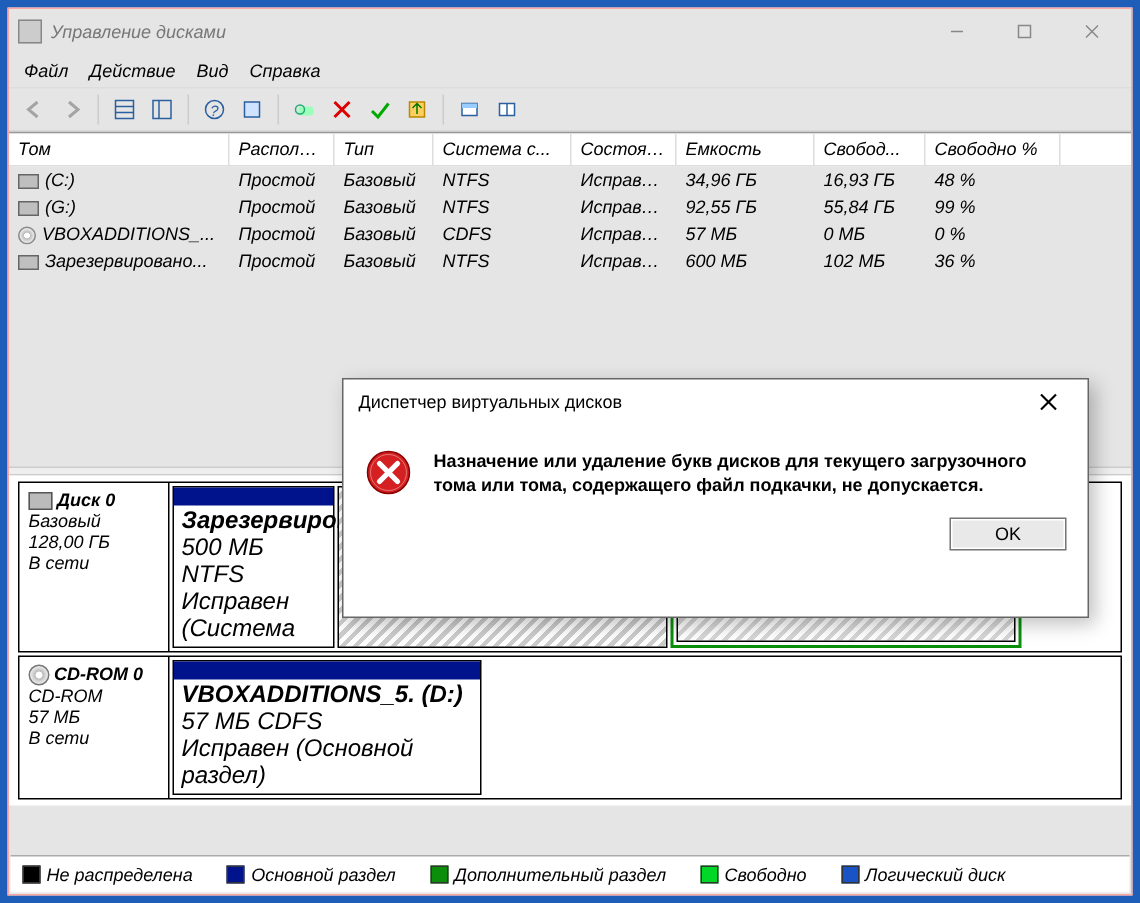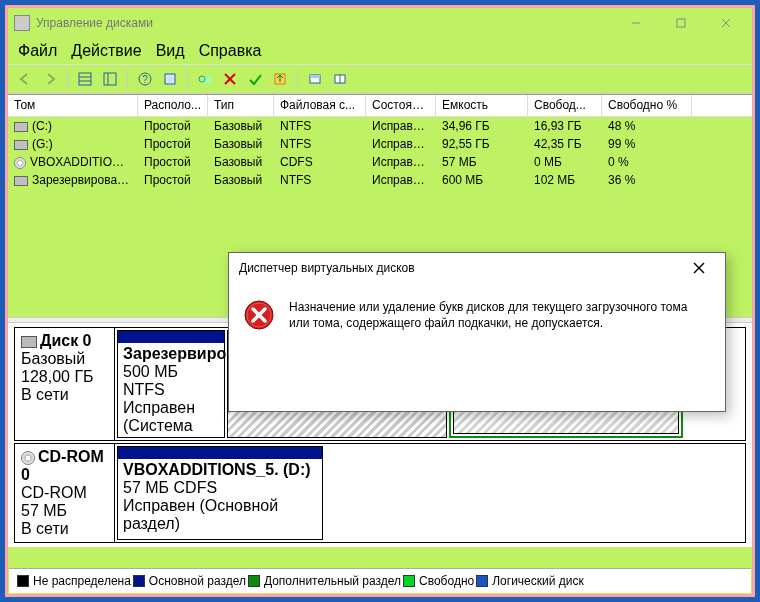--- a/index.html
+++ b/index.html
@@ -10,43 +10,44 @@
     background: #1e5eb8;
     width: 760px;
     height: 602px;
     overflow: hidden;
     position: relative;
   }
   .outer-border {
     position: absolute;
     top: 5px; left: 5px;
     width: 750px; height: 592px;
-    background: #bef264;
-    border: 3px solid #fca5a5;
+    background: #e5e5e5;
+    border: 1px solid #fca5a5;
+    font-style: italic;
   }
   .titlebar {
     height: 30px;
     display: flex;
     align-items: center;
     padding: 0 4px 0 6px;
   }
   .titlebar .title-text { flex: 1; color: #777; font-size: 12px; }
   .titlebar .win-btn {
     width: 45px; height: 28px;
     display: flex; align-items: center; justify-content: center;
     color: #888;
   }
   .app-icon {
     width: 16px; height: 16px; margin-right: 6px;
     background: #ccc; border: 1px solid #888;
   }
   .menubar {
     display: flex; gap: 14px;
     padding: 4px 10px;
-    font-size: 16px;
+    font-size: 12px;
   }
   .menubar span { cursor: default; }
   .toolbar {
     display: flex; align-items: center;
     padding: 3px 6px;
     border-top: 1px solid #ddd;
     border-bottom: 1px solid #ccc;
     gap: 3px;
   }
   .tb-sep { width:1px; height:20px; background:#ccc; margin: 0 3px; }
@@ -60,21 +61,21 @@
   .grid-header {
     display: flex; height: 22px;
     background: #fff;
     border-bottom: 1px solid #ddd;
   }
   .gh {
     border-right: 1px solid #ddd;
     padding: 3px 6px;
     overflow: hidden; white-space: nowrap; text-overflow: ellipsis;
   }
-  .c0{width:130px} .c1{width:70px} .c2{width:66px} .c3{width:92px}
+  .c0{width:147px} .c1{width:70px} .c2{width:66px} .c3{width:92px}
   .c4{width:70px} .c5{width:92px} .c6{width:74px} .c7{width:90px}
   .grid-body { height:200px; }
   .gr { display:flex; height:18px; align-items:center; }
   .gc {
     padding: 0 6px;
     overflow:hidden; white-space:nowrap; text-overflow: ellipsis;
     font-size: 12px;
   }
   .vol-icon {
     width:14px; height:10px; margin-right:4px;
@@ -84,21 +85,21 @@
   .vol-icon.cd {
     width:12px; height:12px; border-radius:50%;
     background: radial-gradient(circle,#fff 25%, #bbb 30%, #eee 70%);
     border:1px solid #888;
   }
   .splitter { height:6px; background:#eee; border-top:1px solid #ccc; border-bottom:1px solid #ccc; cursor: row-resize;}
   .bottom-pane { background:#fff; padding:2px 6px; }
   .disk-row { display:flex; border:1px solid #000; margin:2px 0; min-height:86px; }
   .disk-info {
     width:100px; border-right:1px solid #000;
-    padding:4px 6px; font-size:16px;
+    padding:4px 6px; font-size:12px;
   }
   .disk-info b { font-weight:600; }
   .disk-info .disk-icon {
     display:inline-block; vertical-align:middle; margin-right:3px;
   }
   .disk-info .disk-icon.hdd { width:16px; height:12px; background:#bbb; border:1px solid #555; }
   .disk-info .disk-icon.cd { width:14px;height:14px;border-radius:50%;
     background: radial-gradient(circle,#fff 25%, #bbb 30%, #eee 70%); border:1px solid #777; }
   .disk-vols { flex:1; display:flex; gap:2px; padding:2px; }
   .volblock {
@@ -116,42 +117,42 @@
     border:1px solid #000;
     margin:2px; padding:2px 4px;
     flex:1;
     background: repeating-linear-gradient(135deg,#fff,#fff 3px,#d6d6d6 3px,#d6d6d6 6px);
   }
   .vb-primary-sel { display:flex; flex-direction:column; }
   .legend {
     border-top:1px solid #aaa;
     padding:5px 8px;
     font-size:12px;
-    display:flex; gap:2px; align-items:center;
+    display:flex; gap:23px; align-items:center;
     position:absolute; bottom:1px; left:1px; right:1px; background:#fff;
   }
   .legend .sw { width:12px; height:12px; display:inline-block; margin-right:4px; vertical-align:-2px; border:1px solid #333;}
   
   .dialog {
     position:absolute;
     left:228px; top:252px;
     width:498px; height:160px;
     background:#fff;
     border:1px solid #666;
     box-shadow: 4px 4px 12px rgba(0,0,0,.25);
     z-index: 50;
   }
   .dlg-title {
     height:30px; display:flex; align-items:center;
     padding: 0 6px 0 10px;
     font-size:12px;
   }
   .dlg-title .t { flex:1; }
   .dlg-close { width:40px; height:26px; display:flex; align-items:center; justify-content:center; }
-  .dlg-body { display:flex; padding: 16px 14px 6px 14px; }
+  .dlg-body { display:flex; padding: 16px 14px 6px 14px; font-weight: bold; }
   .dlg-icon { width:32px; height:32px; margin-right:14px; flex-shrink:0; }
   .dlg-msg { font-size:12px; line-height:1.35; }
   .dlg-btns { display:flex; justify-content:flex-end; padding:8px 14px 12px; }
   .dlg-btn {
     min-width:78px; height:22px;
     border:1px solid #777; background:#e9e9e9;
     font-size:12px; text-align:center; line-height:20px;
     box-shadow: inset 0 0 0 1px #fff;
   }
   
@@ -266,21 +267,21 @@
           <line x1="7" y1="3" x2="7" y2="11" stroke="#2a5fa0"></line>
         </svg>
       </div>
   </div>
 
   <div class="grid-area">
     <div class="grid-header">
       <div class="gh c0">Том</div>
       <div class="gh c1">Располо...</div>
       <div class="gh c2">Тип</div>
-      <div class="gh c3">Файловая с...</div>
+      <div class="gh c3">Система с...</div>
       <div class="gh c4">Состояние</div>
       <div class="gh c5">Емкость</div>
       <div class="gh c6">Свобод...</div>
       <div class="gh c7">Свободно %</div>
     </div>
     <div class="grid-body" id="grid-body">
         <div class="gr">
           <div class="gc c0"><span class="vol-icon hdd"></span>(C:)</div>
           <div class="gc c1">Простой</div>
           <div class="gc c2">Базовый</div>
@@ -290,21 +291,21 @@
           <div class="gc c6">16,93 ГБ</div>
           <div class="gc c7">48 %</div>
         </div>
         <div class="gr">
           <div class="gc c0"><span class="vol-icon hdd"></span>(G:)</div>
           <div class="gc c1">Простой</div>
           <div class="gc c2">Базовый</div>
           <div class="gc c3">NTFS</div>
           <div class="gc c4">Исправен...</div>
           <div class="gc c5">92,55 ГБ</div>
-          <div class="gc c6">42,35 ГБ</div>
+          <div class="gc c6">55,84 ГБ</div>
           <div class="gc c7">99 %</div>
         </div>
         <div class="gr">
           <div class="gc c0"><span class="vol-icon cd"></span>VBOXADDITIONS_...</div>
           <div class="gc c1">Простой</div>
           <div class="gc c2">Базовый</div>
           <div class="gc c3">CDFS</div>
           <div class="gc c4">Исправен...</div>
           <div class="gc c5">57 МБ</div>
           <div class="gc c6">0 МБ</div>
@@ -375,13 +376,16 @@
     <div class="dlg-icon">
       <svg width="32" height="32" viewBox="0 0 32 32">
         <circle cx="16" cy="16" r="14" fill="#d42020" stroke="#8a0000" stroke-width="1"></circle>
         <circle cx="16" cy="16" r="12" fill="none" stroke="#fff" stroke-width=".5" opacity=".5"></circle>
         <line x1="10" y1="10" x2="22" y2="22" stroke="#fff" stroke-width="3.5" stroke-linecap="round"></line>
         <line x1="22" y1="10" x2="10" y2="22" stroke="#fff" stroke-width="3.5" stroke-linecap="round"></line>
       </svg>
     </div>
     <div class="dlg-msg">Назначение или удаление букв дисков для текущего загрузочного тома или тома,  содержащего файл подкачки, не допускается.</div>
   </div>
+  <div class="dlg-btns">
+    <div class="dlg-btn">OK</div>
+  </div>
 </div>
 
 </body></html>

